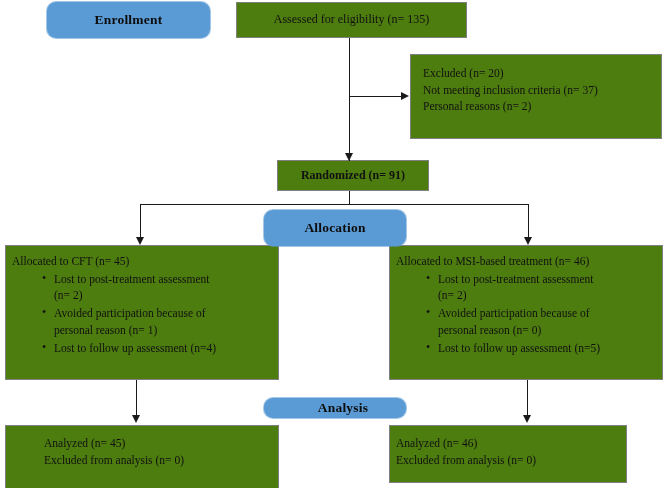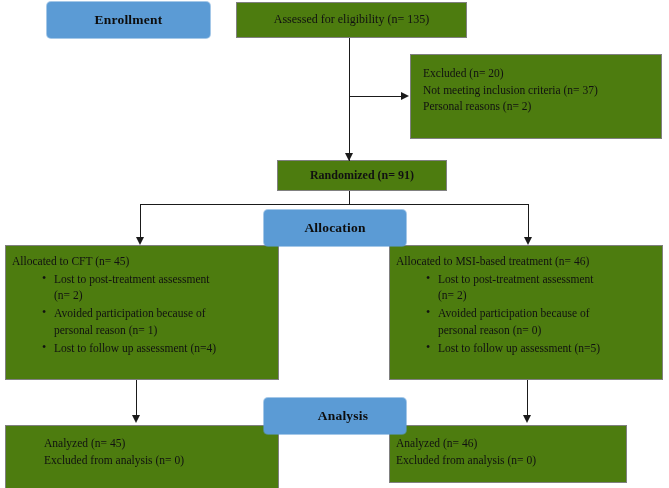--- a/index.html
+++ b/index.html
@@ -26,21 +26,21 @@
     width:100%;height:100%;font-weight:bold;font-size:12px;
   }
   .center-plain{
     display:flex;align-items:center;justify-content:center;
     width:100%;height:100%;font-size:12px;
   }
 
   .banner{
     position:absolute;
     background:#5b9bd5;
-    border-radius:4px;
+    border-radius:9px;
     box-sizing:border-box;
     display:flex;align-items:center;justify-content:center;
     color:#0d0d0d;
     font-weight:bold;
     font-size:13.5px;
     letter-spacing:.2px;
     z-index:6;
     box-shadow:0 0 0 1px rgba(91,155,213,.55);
   }
 
@@ -95,21 +95,21 @@
   <div class="arrow-down" style="left:344.5px;top:153px;"></div>
 
   <div class="box" style="left:410px;top:54px;width:252px;height:85px;">
     <div class="inner" style="padding:10px 12px;">
       <span class="ln">Excluded (n= 20)</span>
       <span class="ln">Not meeting inclusion criteria (n= 37)</span>
       <span class="ln">Personal reasons (n= 2)</span>
     </div>
   </div>
 
-  <div class="box" style="left:277px;top:160px;width:170px;height:31px;">
+  <div class="box" style="left:277px;top:160px;width:152px;height:31px;">
     <div class="center-bold">Randomized (n= 91)</div>
   </div>
 
   <div class="vline" style="left:349px;top:191px;height:13px;"></div>
   <div class="hline" style="left:140px;top:204px;width:389px;"></div>
   <div class="vline" style="left:140px;top:204px;height:39px;"></div>
   <div class="arrow-down" style="left:135.5px;top:237px;"></div>
   <div class="vline" style="left:528px;top:204px;height:39px;"></div>
   <div class="arrow-down" style="left:523.5px;top:237px;"></div>
 
@@ -153,21 +153,21 @@
         </li>
       </ul>
     </div>
   </div>
 
   <div class="vline" style="left:136px;top:380px;height:38px;"></div>
   <div class="arrow-down" style="left:131.5px;top:415px;"></div>
   <div class="vline" style="left:527px;top:380px;height:38px;"></div>
   <div class="arrow-down" style="left:522.5px;top:415px;"></div>
 
-  <div class="banner" style="left:264px;top:398px;width:142px;height:36px;padding-left:16px;">
+  <div class="banner" style="left:264px;top:398px;width:142px;height:20px;padding-left:16px;">
     <span>Analysis</span>
   </div>
 
   <div class="box" style="left:5px;top:425px;width:274px;height:74px;padding-left:32px;">
     <div class="inner" style="padding:9px 6px;">
       <span class="ln">Analyzed (n= 45)</span>
       <span class="ln">Excluded from analysis (n= 0)</span>
     </div>
   </div>
 

